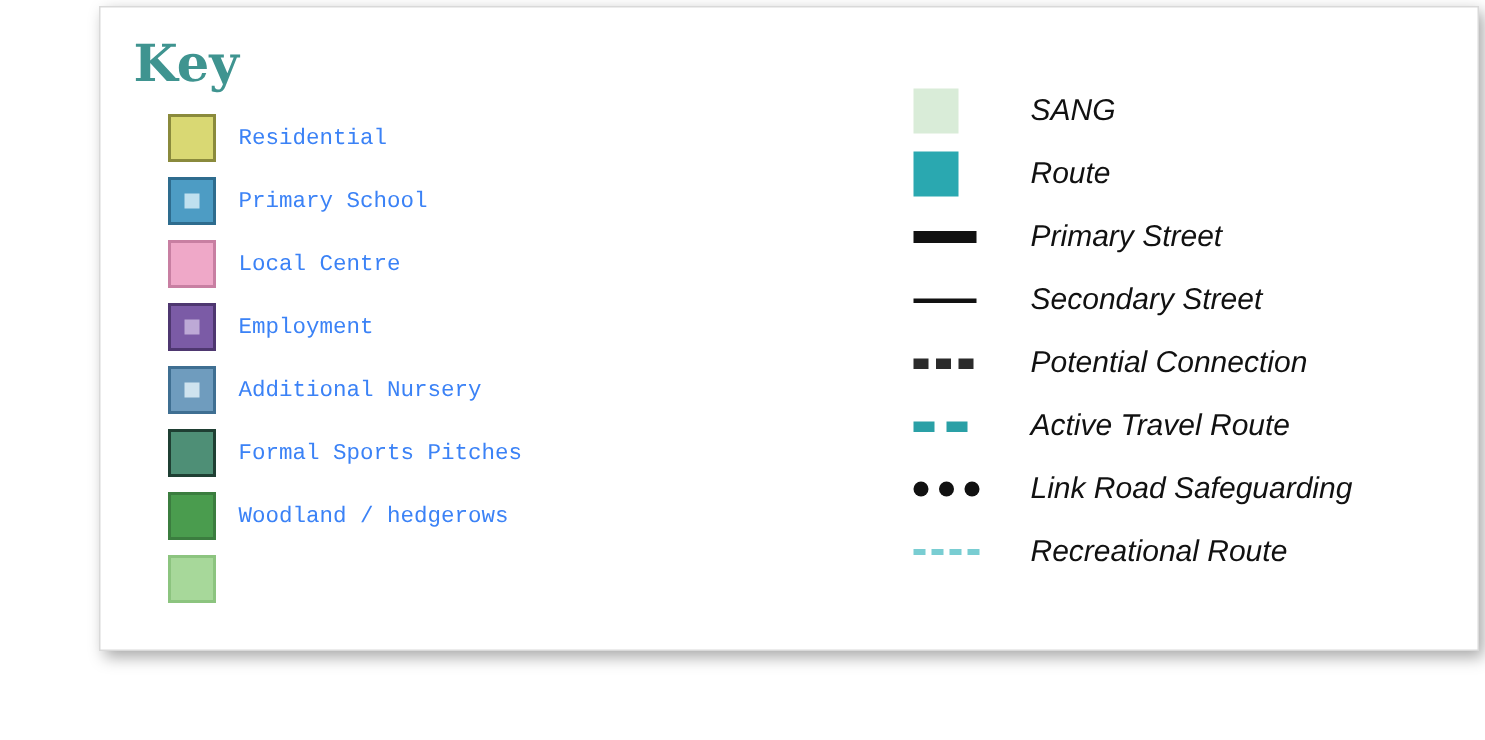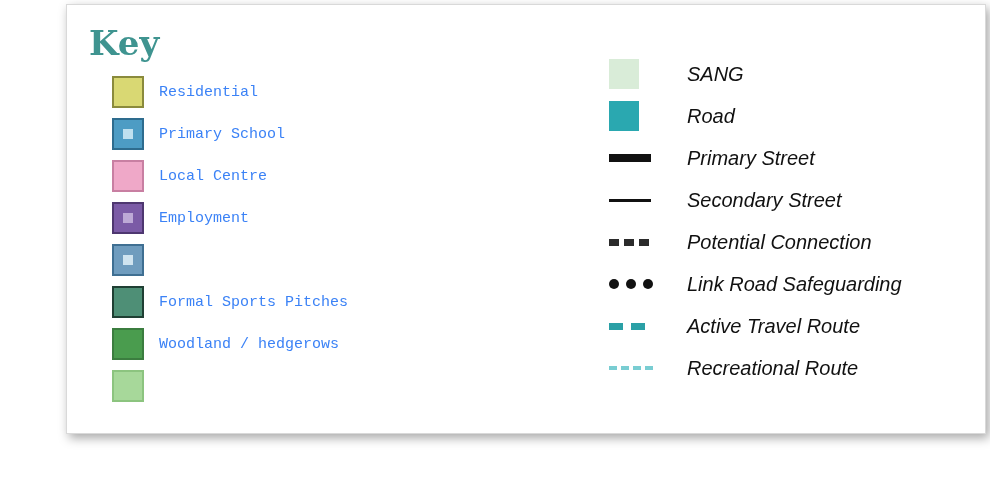--- a/index.html
+++ b/index.html
@@ -167,20 +167,21 @@
       </div>
       <div class="left-label">Employment</div>
     </div>
 
     <div class="row">
       <div class="swatch-wrap">
         <div class="swatch" style="background:#6f9cbe;border:2px solid #3f6f92;">
           <div class="inner" style="background:#cfe3ef;"></div>
         </div>
       </div>
+      <div class="left-label">Additional Nursery</div>
     </div>
 
     <div class="row">
       <div class="swatch-wrap">
         <div class="swatch" style="background:#4e8f76;border:2px solid #1f3f33;"></div>
       </div>
       <div class="left-label">Formal Sports Pitches</div>
     </div>
 
     <div class="row">
@@ -204,21 +205,21 @@
       <div class="sym-wrap">
         <div class="sym-box" style="background:#d9ecd8;"></div>
       </div>
       <div class="right-label">SANG</div>
     </div>
 
     <div class="row">
       <div class="sym-wrap">
         <div class="sym-box" style="background:#2aa8b0;"></div>
       </div>
-      <div class="right-label">Road</div>
+      <div class="right-label">Route</div>
     </div>
 
     <div class="row">
       <div class="sym-wrap">
         <div class="sym-line-thick"></div>
       </div>
       <div class="right-label">Primary Street</div>
     </div>
 
     <div class="row">
@@ -234,37 +235,37 @@
           <div class="dash-sq"></div>
             <div class="dash-sq"></div>
             <div class="dash-sq"></div>
         </div>
       </div>
       <div class="right-label">Potential Connection</div>
     </div>
 
     <div class="row">
       <div class="sym-wrap">
+        <div class="teal-dash-row">
+          <div class="teal-dash"></div>
+            <div class="teal-dash"></div>
+        </div>
+      </div>
+      <div class="right-label">Active Travel Route</div>
+    </div>
+
+    <div class="row">
+      <div class="sym-wrap">
         <div class="dot-row">
           <div class="dot"></div>
             <div class="dot"></div>
             <div class="dot"></div>
         </div>
       </div>
       <div class="right-label">Link Road Safeguarding</div>
-    </div>
-
-    <div class="row">
-      <div class="sym-wrap">
-        <div class="teal-dash-row">
-          <div class="teal-dash"></div>
-            <div class="teal-dash"></div>
-        </div>
-      </div>
-      <div class="right-label">Active Travel Route</div>
     </div>
 
     <div class="row">
       <div class="sym-wrap">
         <div class="tiny-dash-row">
           <div class="tiny-dash"></div>
             <div class="tiny-dash"></div>
             <div class="tiny-dash"></div>
             <div class="tiny-dash"></div>
         </div>

